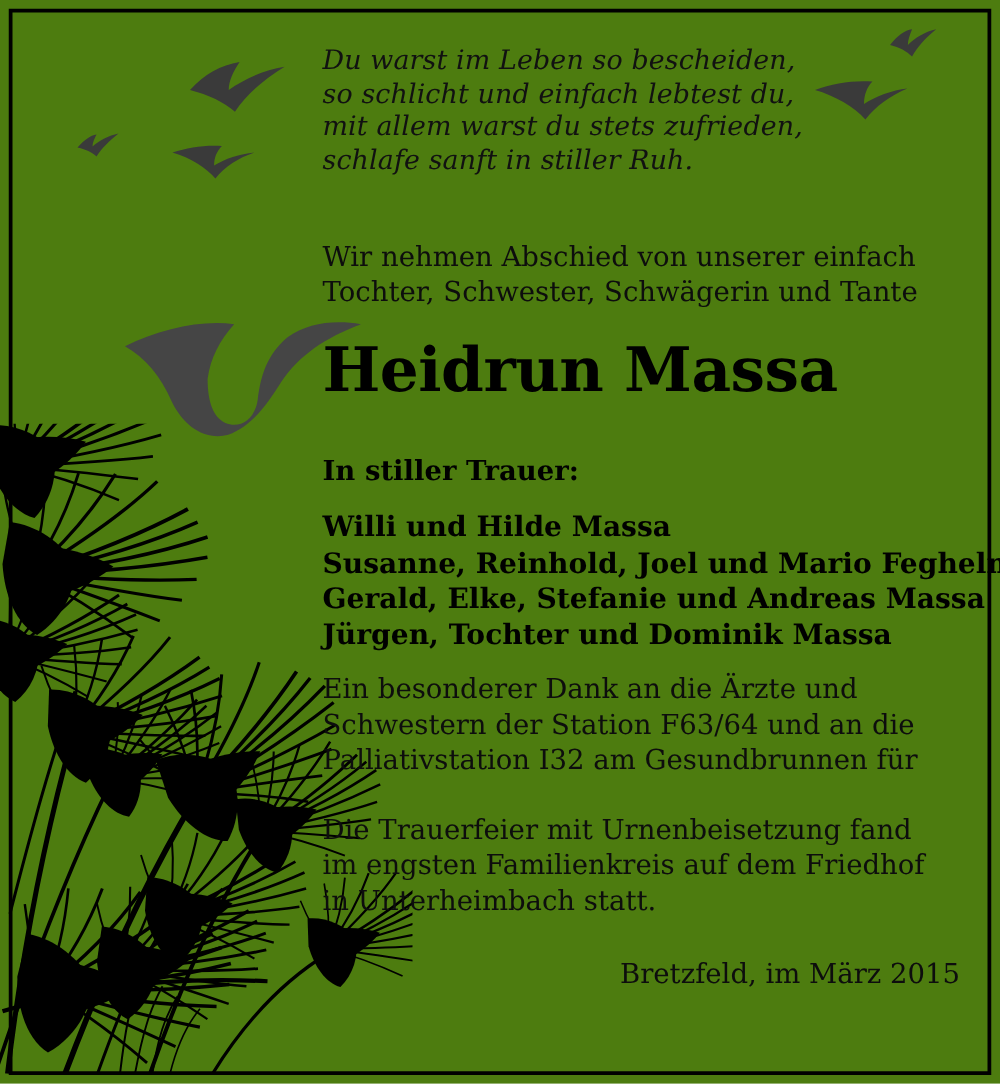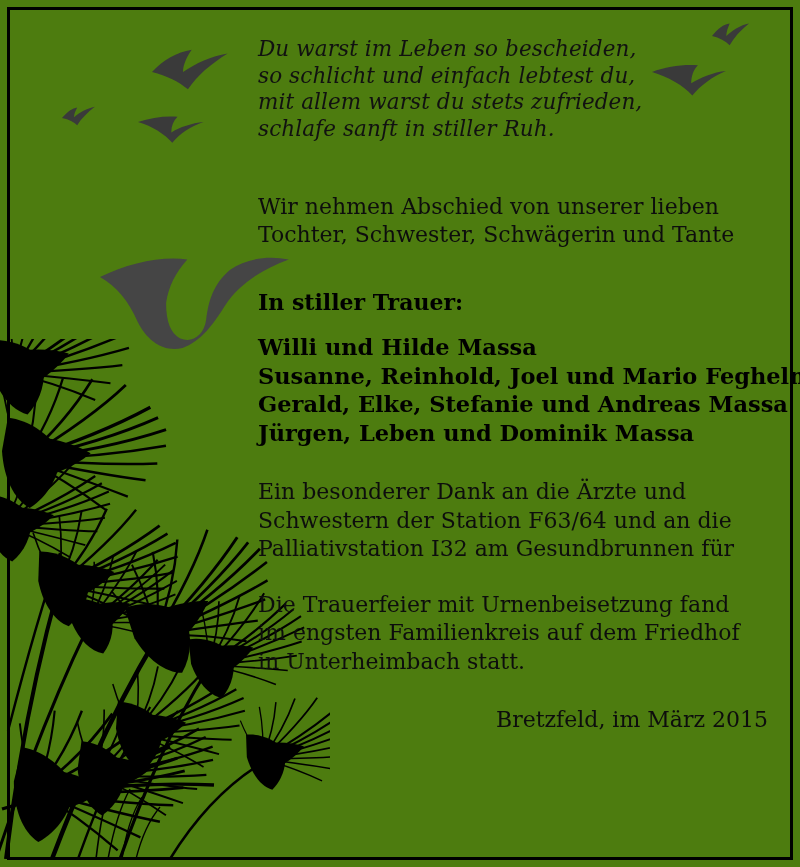--- a/index.html
+++ b/index.html
@@ -108,21 +108,21 @@
     line-height: 28.5px;
     color: #000000;
     margin-top: 17px;
   }
   .mourners div { white-space: nowrap; }
 
   .para {
     font-size: 22px;
     line-height: 28.5px;
     color: #0d0d0d;
-    margin-top: 31px;
+    margin-top: 16px;
   }
   .para div { white-space: nowrap; }
 
   .para.second { margin-top: 27px; }
 
   .place {
     font-size: 22px;
     line-height: 28px;
     color: #0d0d0d;
     margin-top: 30px;
@@ -266,33 +266,34 @@
   <div class="text-col">
 
     <div class="poem">
       <div>Du warst im Leben so bescheiden,</div>
       <div>so schlicht und einfach lebtest du,</div>
       <div>mit allem warst du stets zufrieden,</div>
       <div>schlafe sanft in stiller Ruh.</div>
     </div>
 
     <div class="intro">
-      <div>Wir nehmen Abschied von unserer lieben</div>
+      <div>Wir nehmen Abschied von unserer einfach</div>
       <div>Tochter, Schwester, Schwägerin und Tante</div>
     </div>
 
+    <div class="name">Heidrun Massa</div>
 
 
     <div class="mourn-head">In stiller Trauer:</div>
 
     <div class="mourners">
       <div>Willi und Hilde Massa</div>
       <div>Susanne, Reinhold, Joel und Mario Feghelm</div>
       <div>Gerald, Elke, Stefanie und Andreas Massa</div>
-      <div>Jürgen, Leben und Dominik Massa</div>
+      <div>Jürgen, Tochter und Dominik Massa</div>
     </div>
 
     <div class="para">
       <div>Ein besonderer Dank an die Ärzte und</div>
       <div>Schwestern der Station F63/64 und an die</div>
       <div>Palliativstation I32 am Gesundbrunnen für</div>
     </div>
 
     <div class="para second">
       <div>Die Trauerfeier mit Urnenbeisetzung fand</div>

